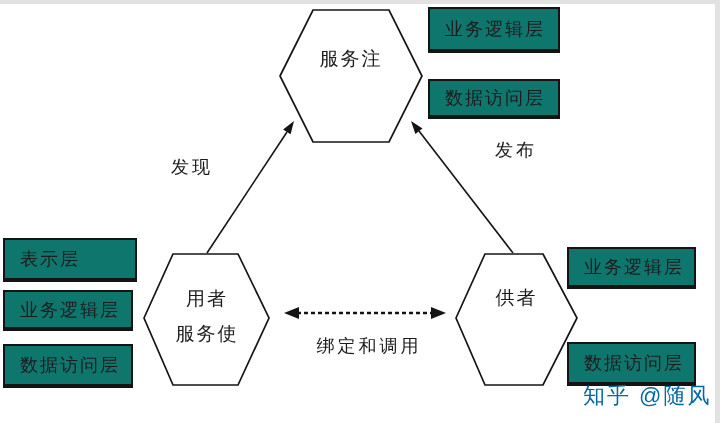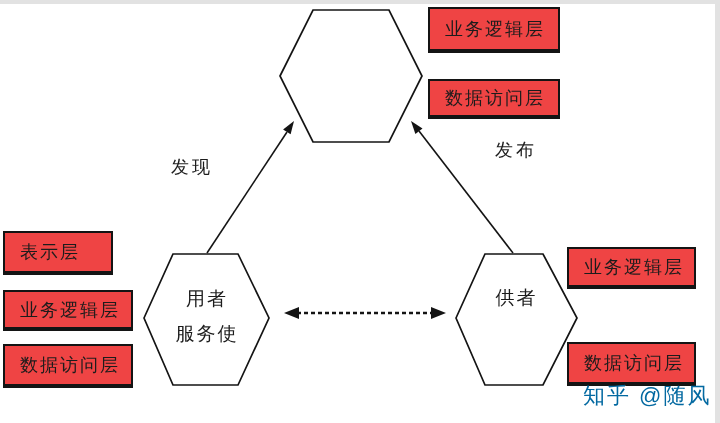--- a/index.html
+++ b/index.html
@@ -37,21 +37,21 @@
     position: absolute;
     text-align: center;
     font-size: 19px;
     letter-spacing: 2px;
     color: #1c1c1c;
   }
   .hexlabel span { display: block; }
   .layerbox {
     position: absolute;
     box-sizing: border-box;
-    background: #ef4444;
+    background: #0f766e;
     border: 2px solid #141414;
     border-bottom-width: 4px;
     display: flex;
     align-items: center;
     padding-left: 15px;
     font-size: 18px;
     letter-spacing: 2px;
     color: #1c1c1c;
   }
   .edgelabel {
@@ -100,40 +100,42 @@
     </g>
 
     <g>
       <line x1="297" y1="313" x2="433" y2="313" stroke="#141414" stroke-width="2.6" stroke-dasharray="4 3"></line>
       <polygon points="284,313 299,307 299,319" fill="#141414"></polygon>
       <polygon points="446,313 431,307 431,319" fill="#141414"></polygon>
     </g>
   </svg>
 
   <div class="hexlabel" style="left:280px; top:44px; width:142px; line-height:30px;">
+    <span>服务注</span>
   </div>
   <div class="hexlabel" style="left:146px; top:281px; width:122px; line-height:35px;">
     <span>用者</span>
     <span>服务使</span>
   </div>
   <div class="hexlabel" style="left:456px; top:282px; width:121px; line-height:32px;">
     <span>供者</span>
   </div>
 
   <div class="edgelabel" style="left:150px; top:155px; width:84px;">发现</div>
   <div class="edgelabel" style="left:474px; top:138px; width:84px;">发布</div>
+  <div class="edgelabel" style="left:307px; top:334px; width:124px;">绑定和调用</div>
 
   <div class="layerbox" style="left:428px; top:7px;  width:132px; height:46px;">
     <span>业务逻辑层</span>
   </div>
   <div class="layerbox" style="left:428px; top:79px; width:132px; height:40px;">
     <span>数据访问层</span>
   </div>
 
-  <div class="layerbox" style="left:3px; top:231px; width:110px; height:44px;">
+  <div class="layerbox" style="left:3px; top:238px; width:134px; height:44px;">
     <span>表示层</span>
   </div>
   <div class="layerbox" style="left:3px; top:290px; width:130px; height:41px;">
     <span>业务逻辑层</span>
   </div>
   <div class="layerbox" style="left:3px; top:344px; width:130px; height:44px;">
     <span>数据访问层</span>
   </div>
 
   <div class="layerbox" style="left:567px; top:247px; width:129px; height:42px;">

